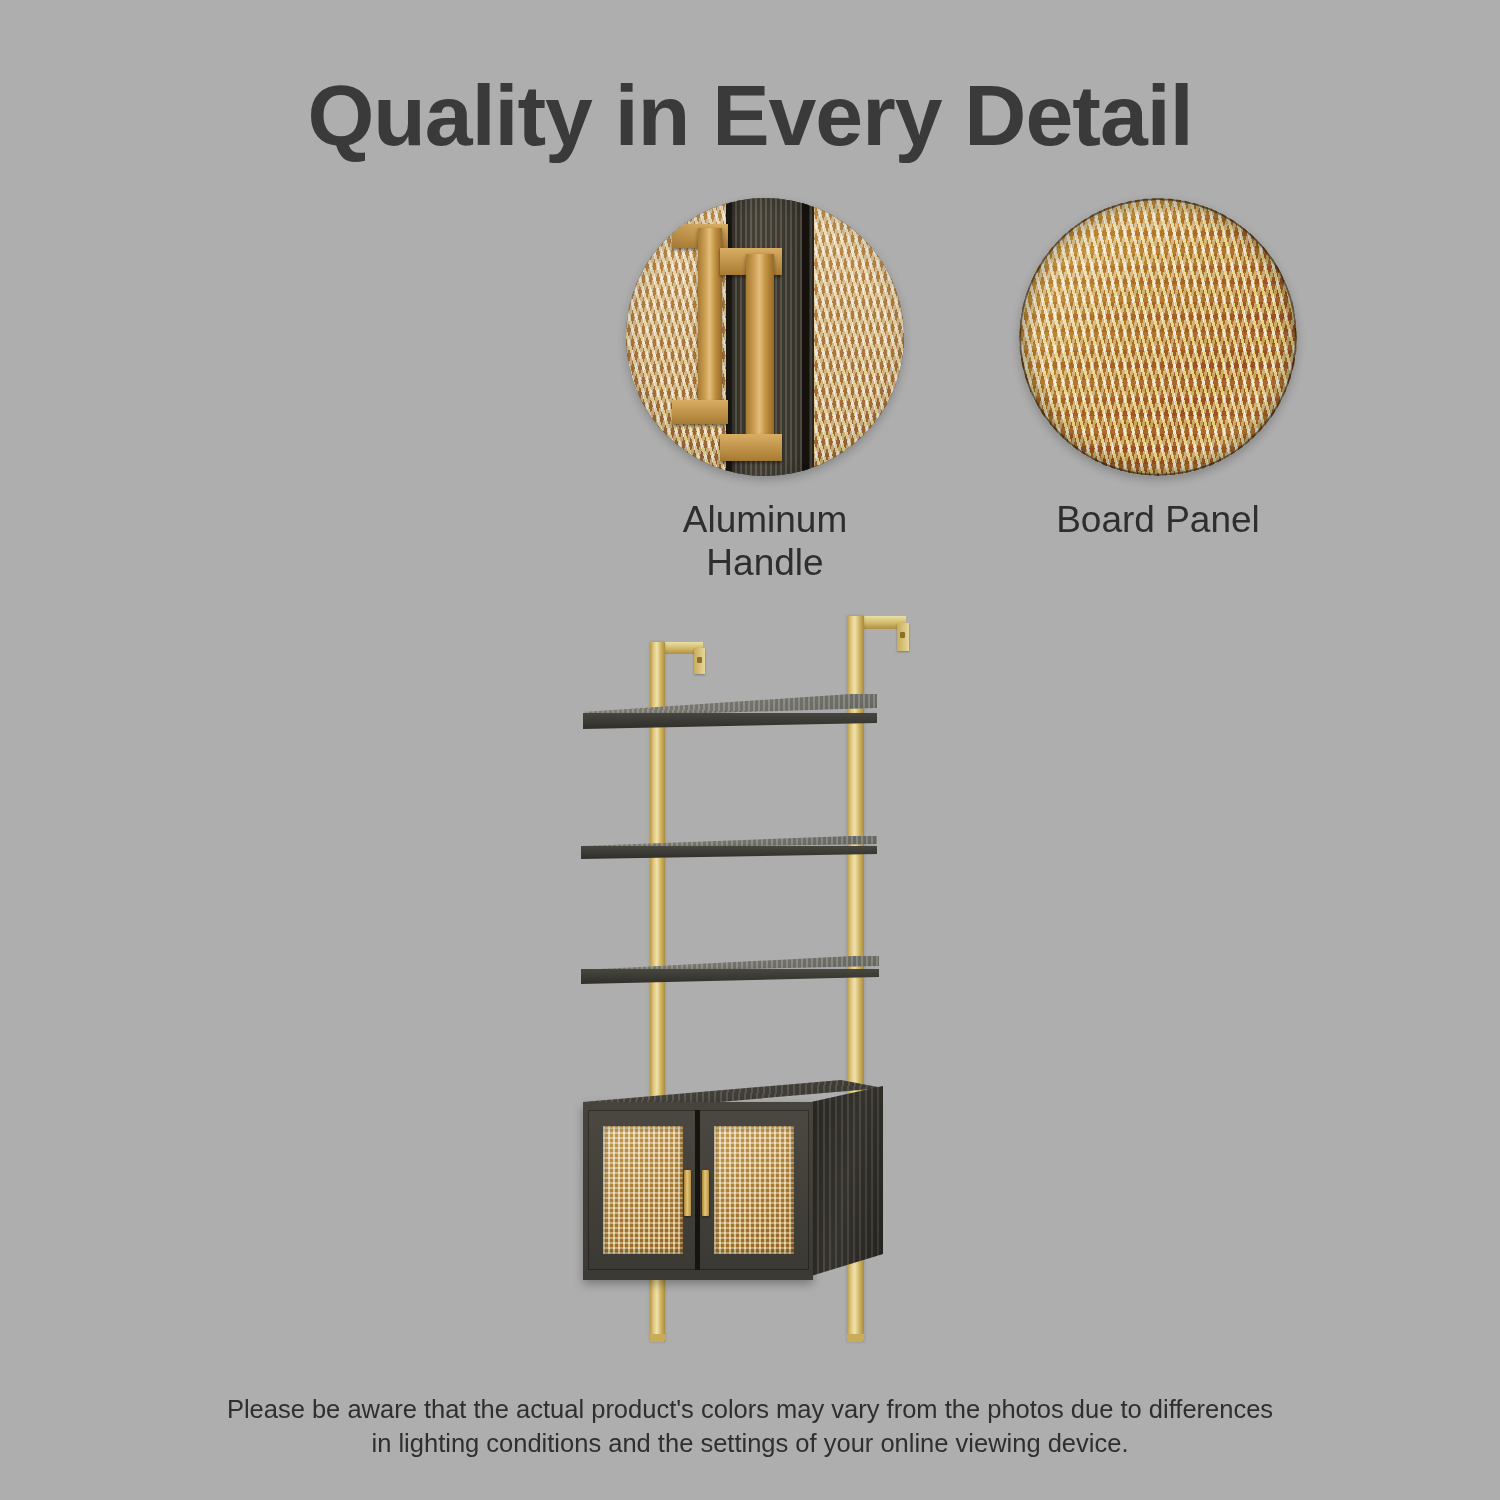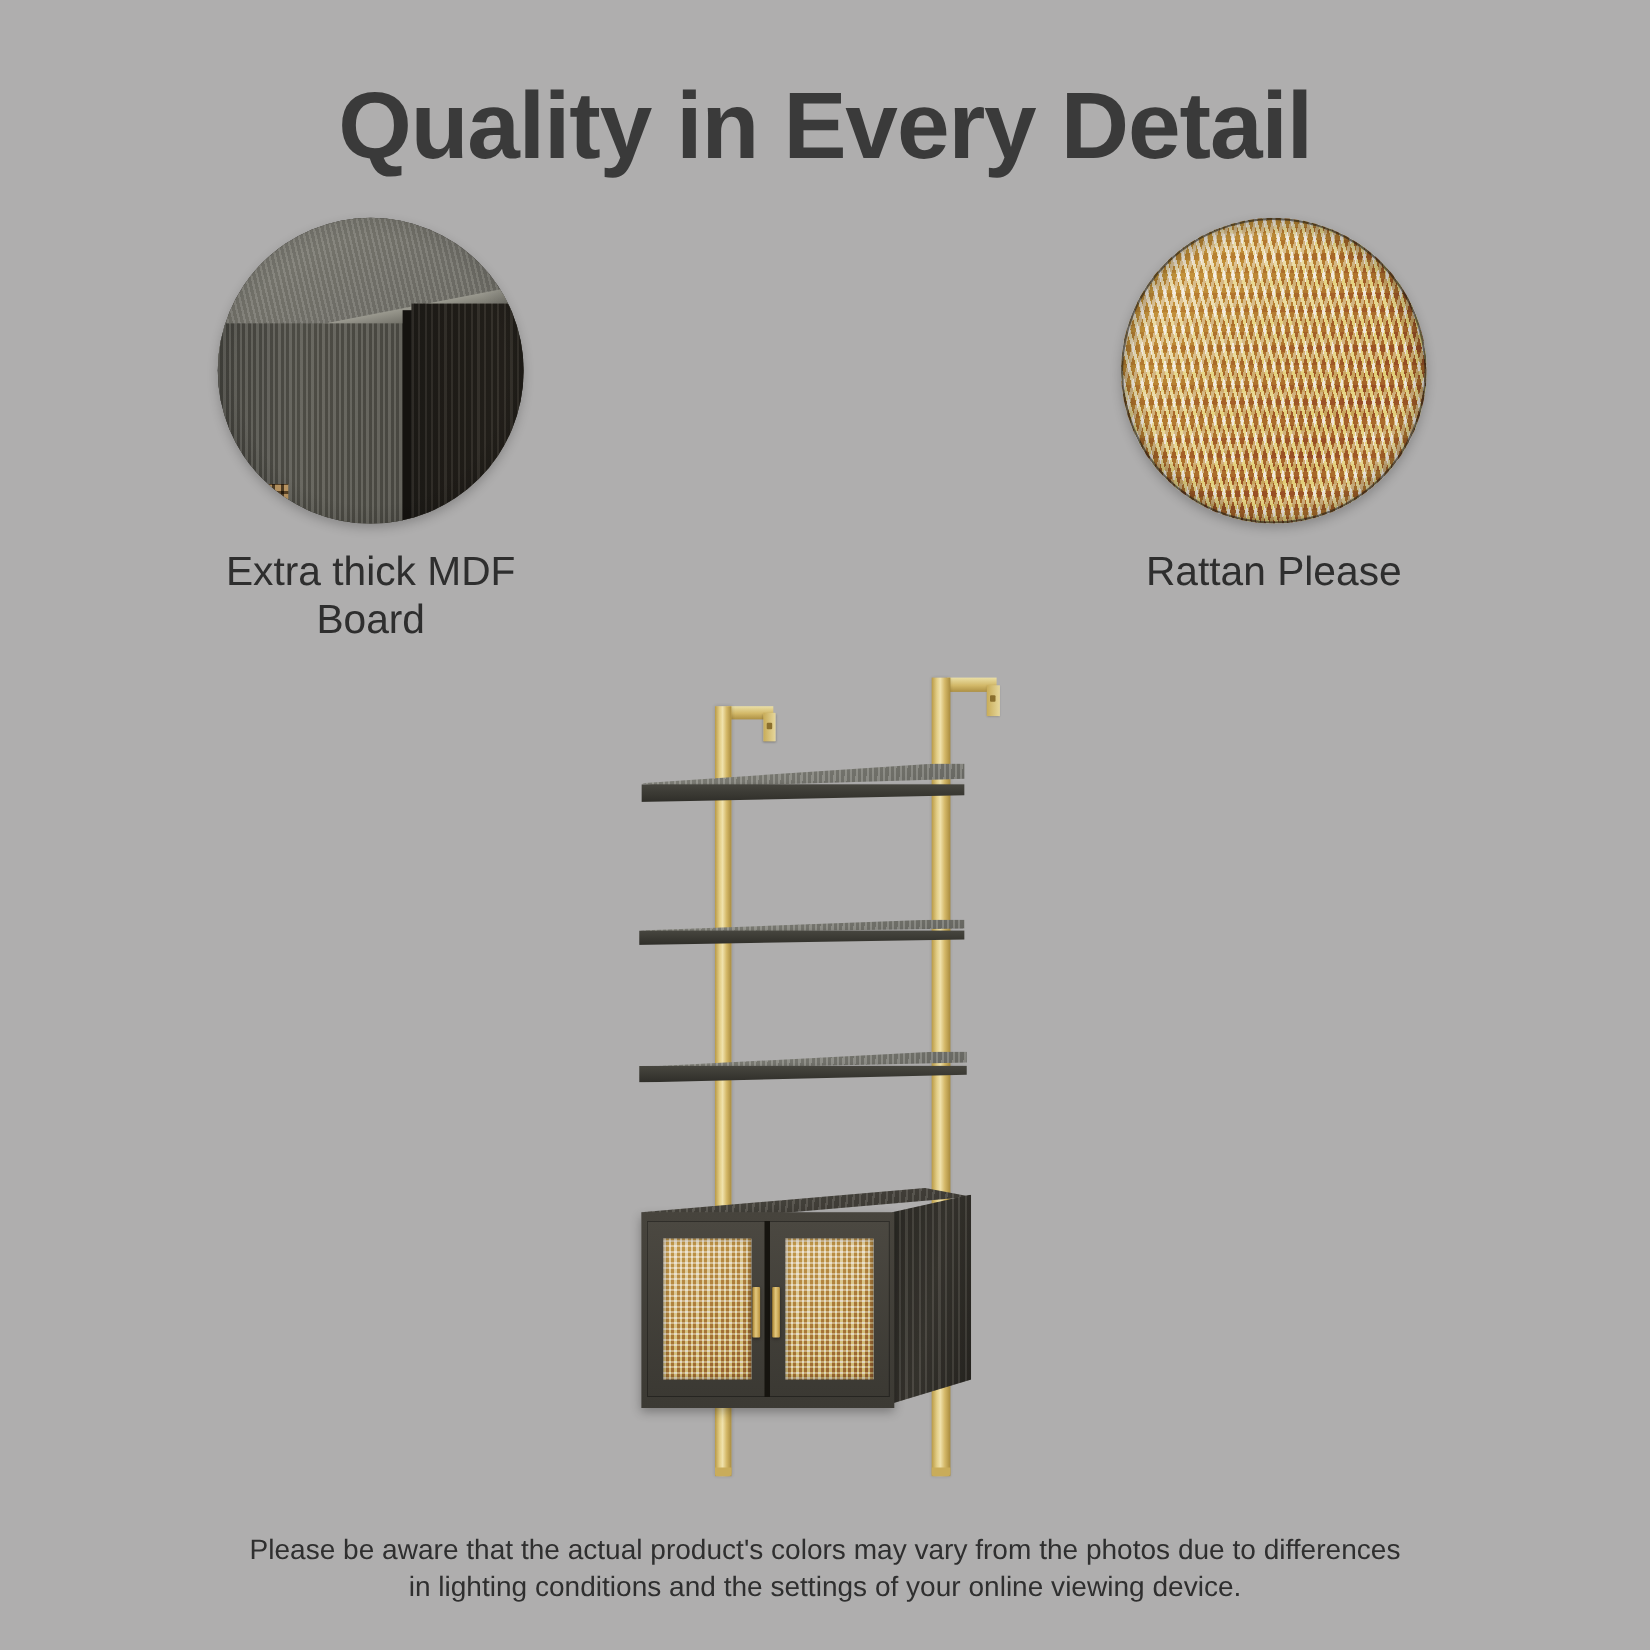--- a/index.html
+++ b/index.html
@@ -340,37 +340,47 @@
     margin-top:40px;
   }
 </style>
 </head>
 <body>
 
 <div id="page-title">Quality in Every Detail</div>
 
 <div id="features">
 
-  <div class="feature f0">
-    <div class="swatch sw-mdf">
-      <div class="mdf-top"></div>
-      <div class="mdf-edge"></div>
-      <div class="mdf-front"></div>
-      <div class="mdf-gap"></div>
-      <div class="mdf-side"></div>
-      <div class="mdf-rattan"></div>
+
+  <div class="feature f1">
+    <div class="swatch sw-handle">
+      <div class="hdl-weaveL"></div>
+      <div class="hdl-weaveR"></div>
+      <div class="hdl-stile"></div>
+      <div class="hdl-seamA"></div>
+      <div class="hdl-seamB"></div>
+
+      <div class="handle" id="handle-left">
+        <div class="foot t"></div>
+        <div class="bar"></div>
+        <div class="foot b"></div>
+      </div>
+      <div class="handle" id="handle-right">
+        <div class="foot t"></div>
+        <div class="bar"></div>
+        <div class="foot b"></div>
+      </div>
     </div>
-    <div class="feature-label">Extra thick MDF
-Board</div>
-  </div>
-
+    <div class="feature-label">Aluminum
+Handle</div>
+  </div>
 
   <div class="feature f2">
     <div class="swatch sw-rattan"></div>
-    <div class="feature-label">Rattan Please</div>
+    <div class="feature-label">Board Panel</div>
   </div>
 </div>
 
 <div id="product">
 
   <div id="bracket-left">
     <div class="bracket-arm"></div>
     <div class="bracket-plate"></div>
     <div class="bracket-screw"></div>
   </div>

